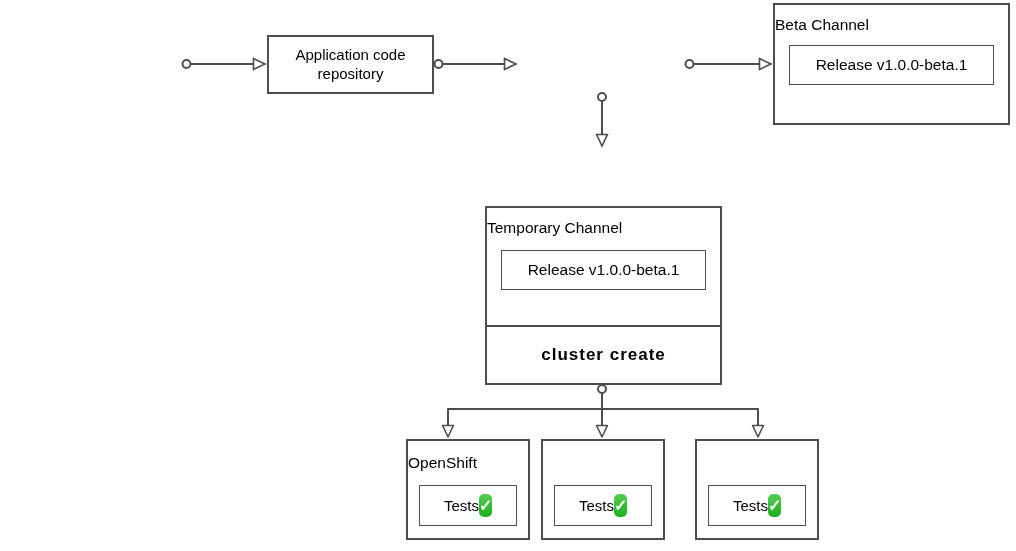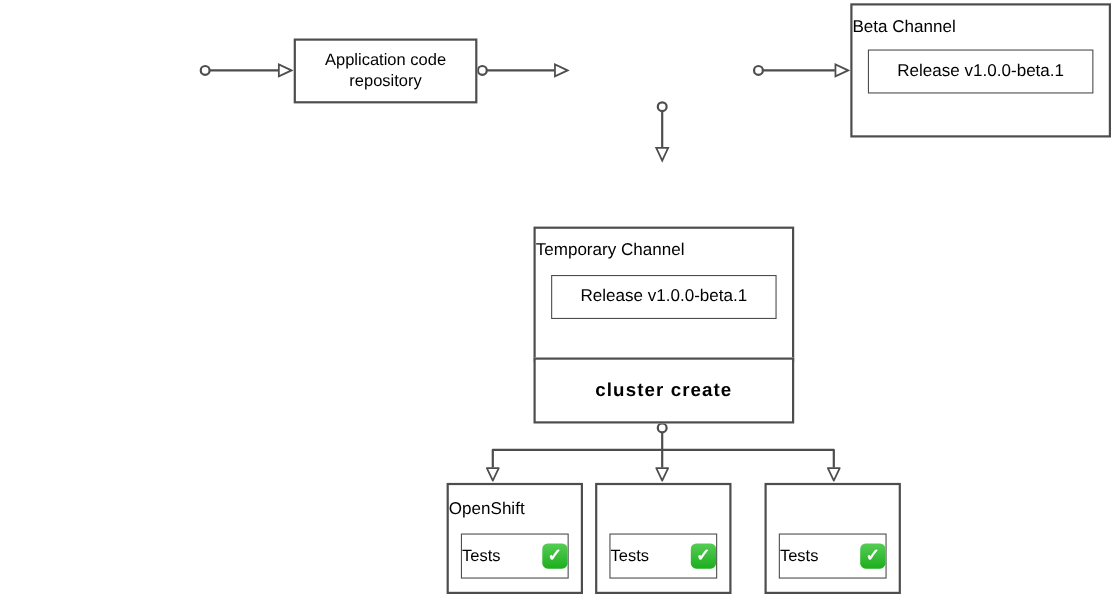--- a/index.html
+++ b/index.html
@@ -62,21 +62,21 @@
   }
   .tests-box {
     position: absolute;
     left: 11px; right: 11px;
     top: 44px; height: 41px;
     border: 1.5px solid #4d4d4d;
     background: #ffffff;
     display: flex;
     align-items: center;
     justify-content: space-between;
-    padding: 0 0;
+    padding: 0 24px;
     font-size: 15px;
   }
   .check-icon {
     display: inline-flex;
     align-items: center;
     justify-content: center;
     width: 23px; height: 23px;
     border-radius: 5px;
     background: linear-gradient(180deg, #55cd55 0%, #1dae1d 100%);
     color: #ffffff;

